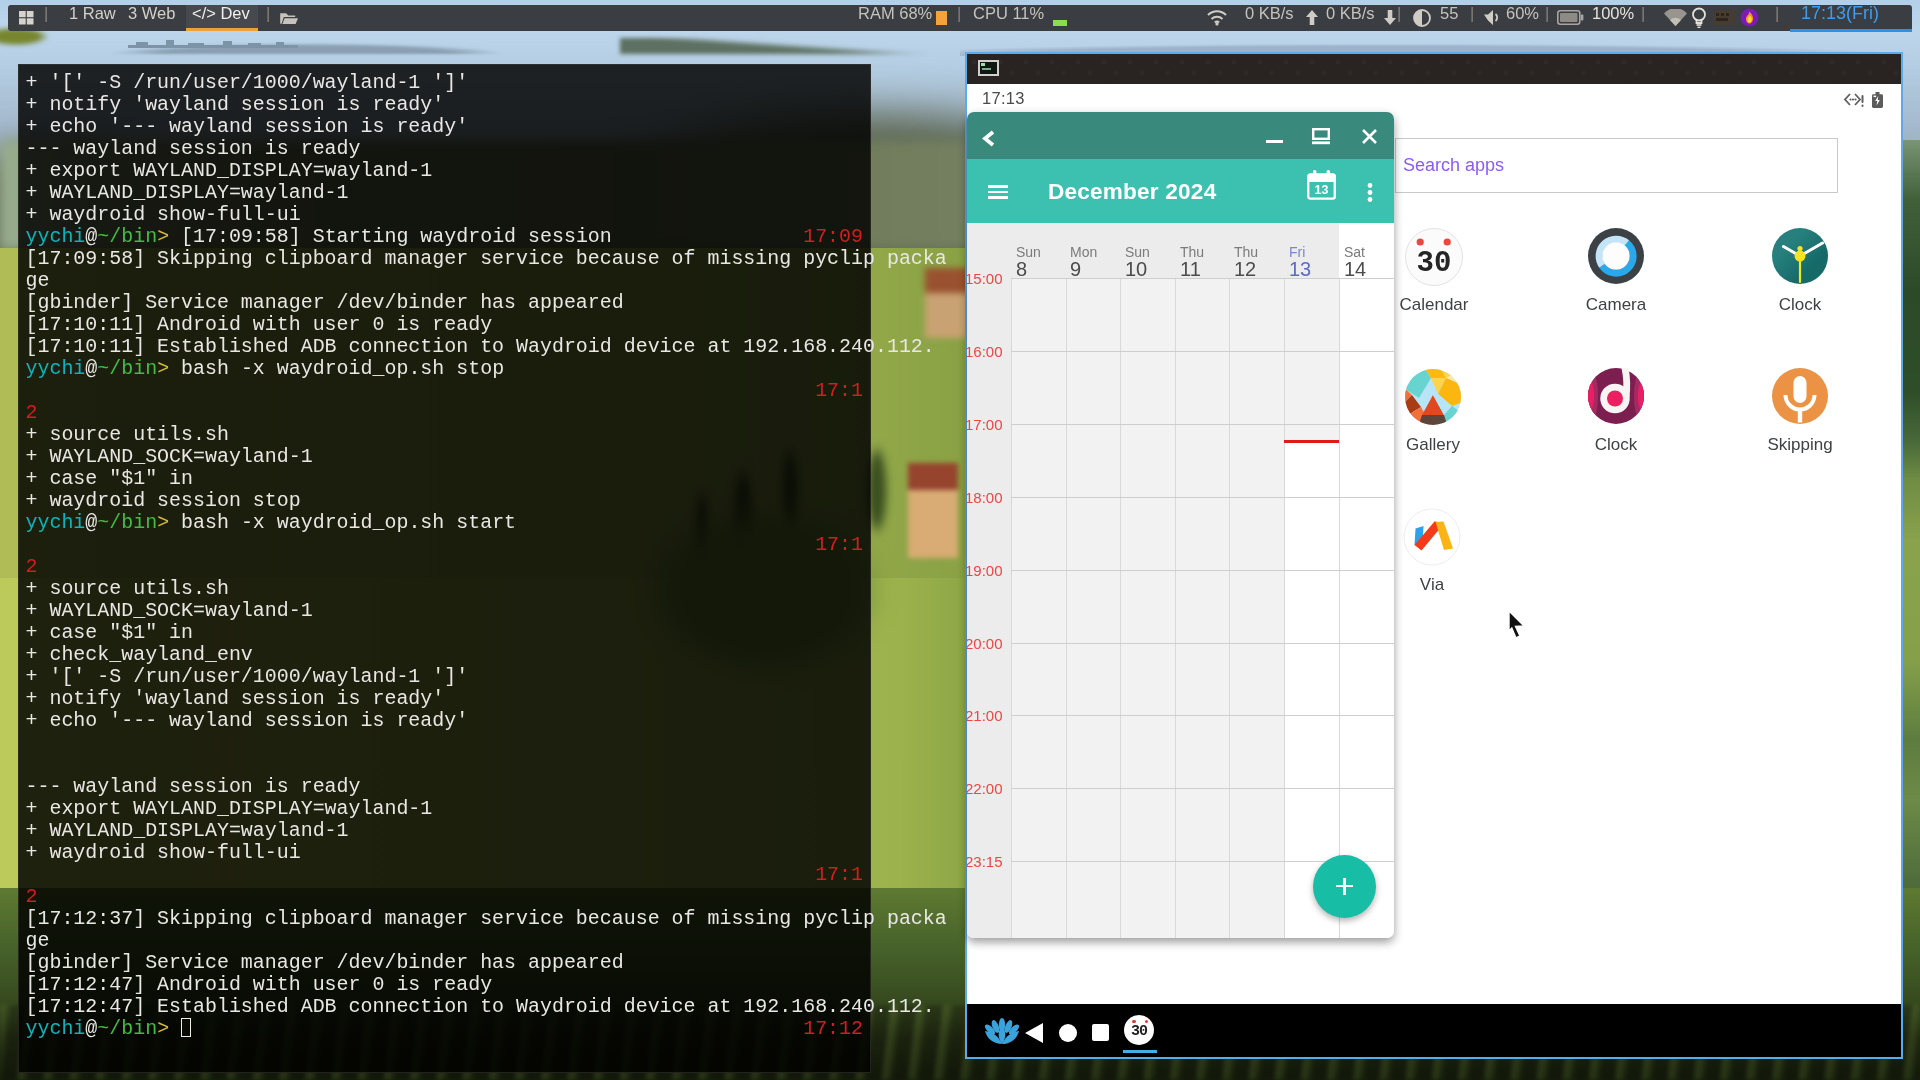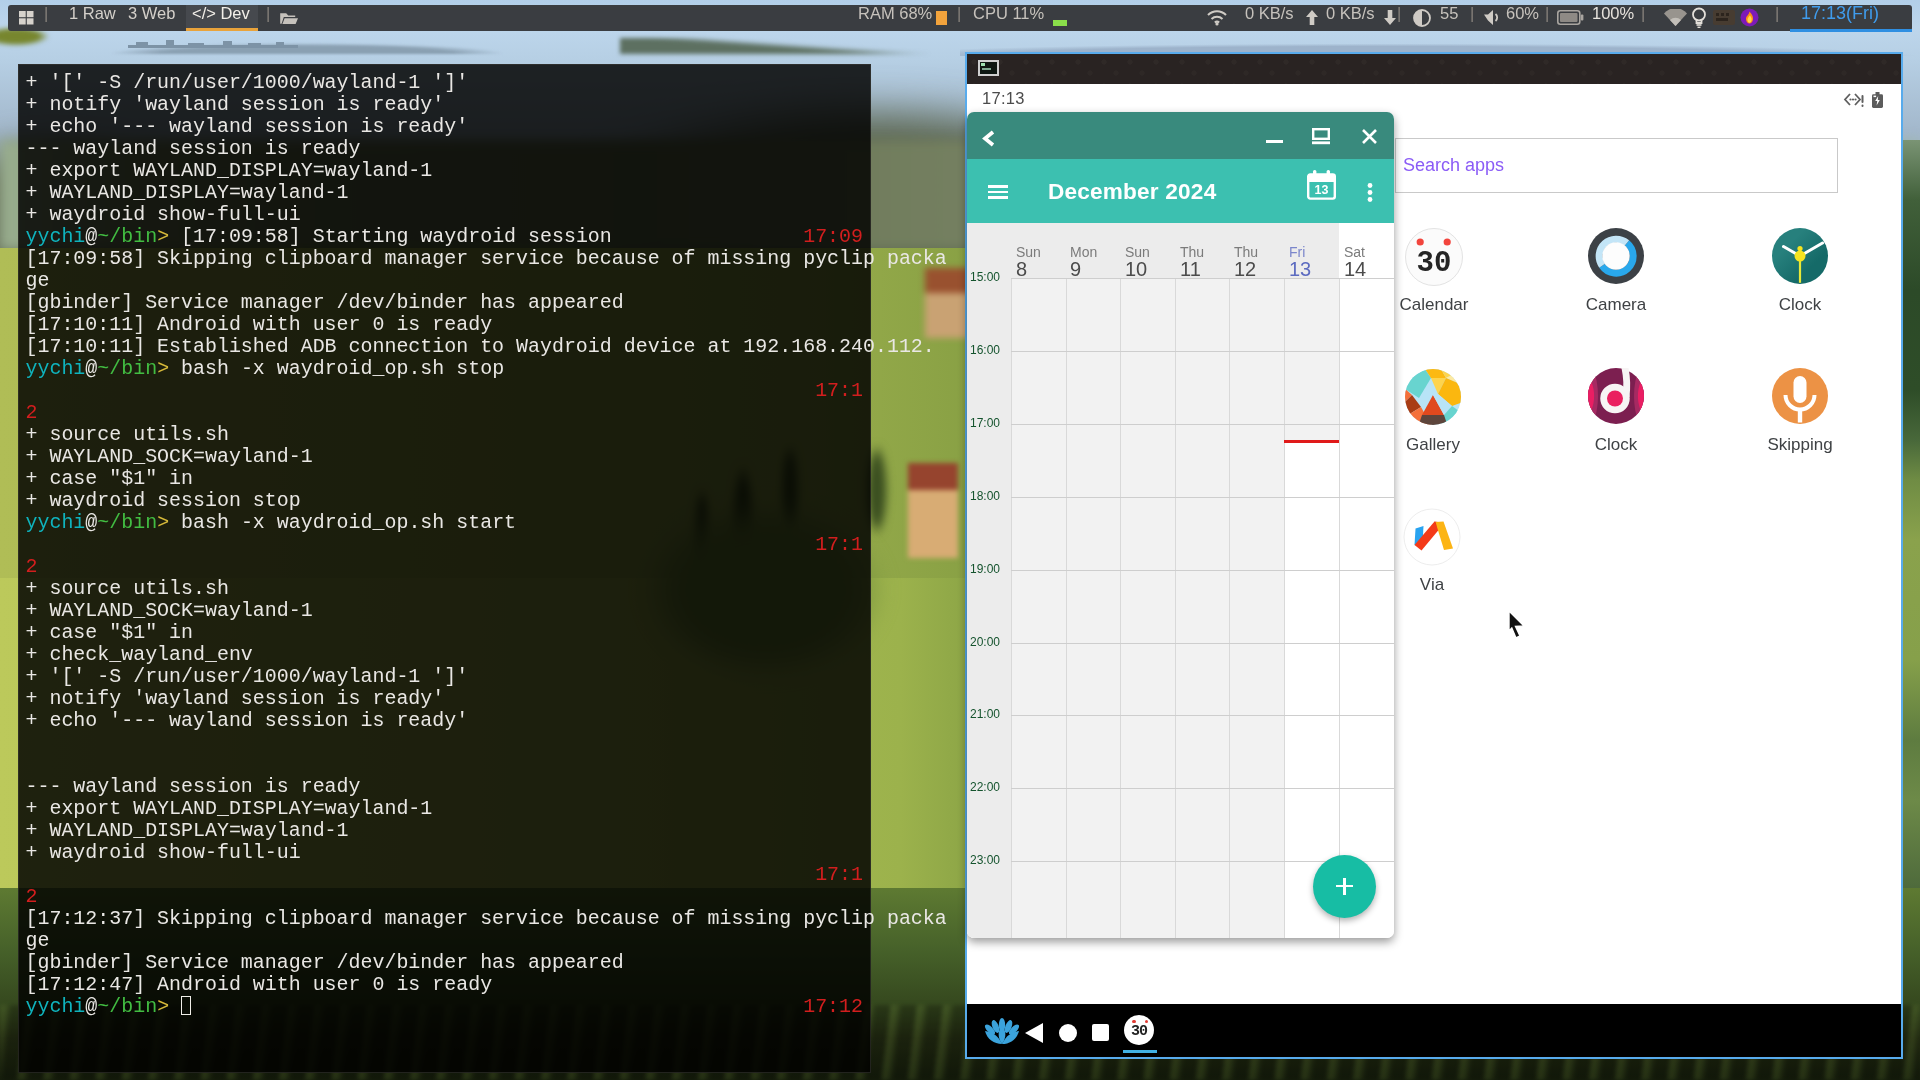--- a/index.html
+++ b/index.html
@@ -59,21 +59,21 @@
 #caltit{position:absolute;left:0;top:0;width:427px;height:47px;background:#398a7d}
 #caltb{position:absolute;left:0;top:47px;width:427px;height:63.5px;background:#3cc0b0}
 #caltb .ham{position:absolute;left:20.5px;width:20px;height:2.8px;background:#fff}
 #caltitle{position:absolute;left:81px;top:67px;font-size:22.6px;font-weight:bold;color:#fff;letter-spacing:.2px}
 #calgrid{position:absolute;left:0;top:110.5px;width:427px;height:715.5px;background:#fff}
 #gut{position:absolute;left:0;top:0;width:44px;height:715.5px;background:#ececec}
 #dhdr{position:absolute;left:0;top:0;width:372px;height:55.5px;background:#ececec}
 .past{position:absolute;background:#f2f2f2}
 .vl{position:absolute;width:1px;top:55.5px;height:660px;background:#d9d9d9}
 .hl{position:absolute;left:44px;width:383px;height:1px;background:#cecece}
-.tlab{position:absolute;width:40px;text-align:center;font-size:12px;color:#14532d}
+.tlab{position:absolute;width:40px;text-align:left;font-size:15px;color:#ef4444}
 .dn{position:absolute;font-size:14px;color:#7b7b7b;top:21px}
 .dd{position:absolute;font-size:20px;color:#4c4c4c;top:35px}
 #redline{position:absolute;left:317px;top:217px;width:55px;height:3px;background:#e01a1a}
 #fab{position:absolute;left:346px;top:632.5px;width:63px;height:63px;border-radius:50%;background:#17bda4;box-shadow:0 3px 6px rgba(0,0,0,.3)}
 #fab:before{content:"";position:absolute;left:23px;top:30px;width:17px;height:2.4px;background:#fff}
 #fab:after{content:"";position:absolute;left:30.3px;top:22.7px;width:2.4px;height:17px;background:#fff}
 </style>
 </head>
 <body>
 <div id="wall">
@@ -231,20 +231,21 @@
 <div class="l">---&nbsp;wayland&nbsp;session&nbsp;is&nbsp;ready</div>
 <div class="l">+&nbsp;export&nbsp;WAYLAND_DISPLAY=wayland-1</div>
 <div class="l">+&nbsp;WAYLAND_DISPLAY=wayland-1</div>
 <div class="l">+&nbsp;waydroid&nbsp;show-full-ui</div>
 <div class="l"><b class="r" style="float:right">17:1</b></div>
 <div class="l"><b class="r">2</b></div>
 <div class="l">[17:12:37]&nbsp;Skipping&nbsp;clipboard&nbsp;manager&nbsp;service&nbsp;because&nbsp;of&nbsp;missing&nbsp;pyclip&nbsp;packa</div>
 <div class="l">ge</div>
 <div class="l">[gbinder]&nbsp;Service&nbsp;manager&nbsp;/dev/binder&nbsp;has&nbsp;appeared</div>
 <div class="l">[17:12:47]&nbsp;Android&nbsp;with&nbsp;user&nbsp;0&nbsp;is&nbsp;ready</div>
+<div class="l">[17:12:47]&nbsp;Established&nbsp;ADB&nbsp;connection&nbsp;to&nbsp;Waydroid&nbsp;device&nbsp;at&nbsp;192.168.240.112.</div>
 <div class="l"><b class="r" style="float:right">17:12</b><b class="c">yychi</b><b class="w">@</b><b class="g">~/bin</b><b class="y">&gt;</b> <span class="cur"></span></div>
 </div>
 
 <div id="wd"></div>
 <div id="wdtop"></div>
 <div id="wdico">
     <i></i>
     <u></u>
   </div>
 <div id="wdtime">17:13</div>
@@ -449,21 +450,21 @@
 <div class="hl" style="top:565.8px"></div>
 <div class="hl" style="top:638.7px"></div>
     <div class="tlab" style="top:47.5px;left:-2px">15:00</div>
 <div class="tlab" style="top:120.4px;left:-2px">16:00</div>
 <div class="tlab" style="top:193.3px;left:-2px">17:00</div>
 <div class="tlab" style="top:266.2px;left:-2px">18:00</div>
 <div class="tlab" style="top:339.1px;left:-2px">19:00</div>
 <div class="tlab" style="top:412px;left:-2px">20:00</div>
 <div class="tlab" style="top:484.9px;left:-2px">21:00</div>
 <div class="tlab" style="top:557.8px;left:-2px">22:00</div>
-<div class="tlab" style="top:630.7px;left:-2px">23:00</div>
+<div class="tlab" style="top:630.7px;left:-2px">23:15</div>
     <div id="redline"></div>
     <div id="fab"></div>
   </div>
 </div>
 
 <svg class="ab" style="left:1505px;top:610px" width="22" height="30" viewBox="0 0 22 30">
 <path d="M4 1 L19 16 L10.5 16.5 L15 26 L11 28 L6.8 18 L4 21 Z" fill="#111" stroke="#fff" stroke-width="1.4"></path>
 </svg>
 
 </body></html>

